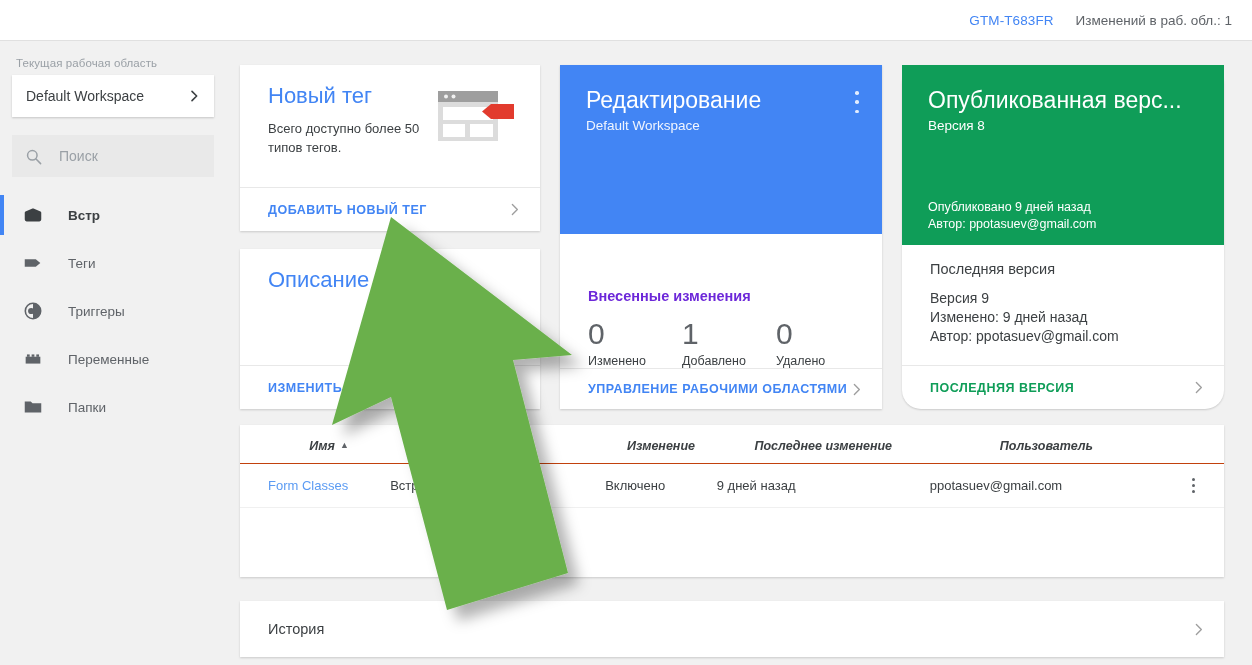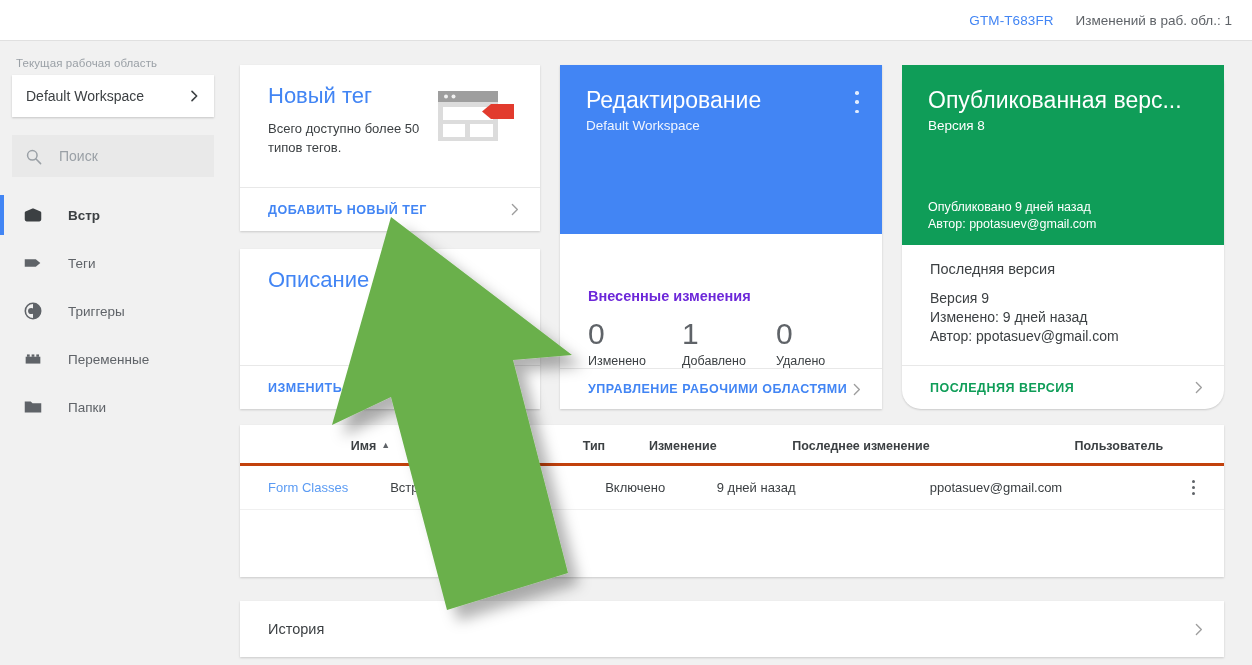--- a/index.html
+++ b/index.html
@@ -172,22 +172,22 @@
   .pub-body h3 { font-size: 14.5px; font-weight: normal; color: #3c4043; margin-bottom: 12px; }
   .pub-body .line { font-size: 14px; color: #3c4043; line-height: 19px; }
 
   
   .table-card {
     position: absolute; left: 0; top: 384px; width: 984px; height: 152px;
   }
   .table-title { font-size: 14.5px; color: #3c4043; padding: 22px 0 0 28px; }
   table { width: 100%; border-collapse: collapse; margin-top: 14px; }
   thead th {
-    text-align: right; font-size: 12.5px; color: #3c4043; font-weight: bold;
-    padding: 0 0 10px 0; border-bottom: 3px solid #c2410c;
+    text-align: center; font-size: 12.5px; color: #3c4043; font-weight: bold;
+    padding: 0 0 10px 0; border-bottom: 1px solid #c2410c; font-style: italic;
   }
   tbody td {
     font-size: 13px; color: #3c4043; padding: 14px 0; border-bottom: 1px solid #f0f0f0;
   }
   th.c1, td.c1 { padding-left: 28px; width: 148px; }
   th.c2, td.c2 { width: 212px; }
   th.c3, td.c3 { width: 110px; }
   th.c4, td.c4 { width: 210px; }
   th.c5, td.c5 { width: 230px; }
   th.c6, td.c6 { width: 60px; }

